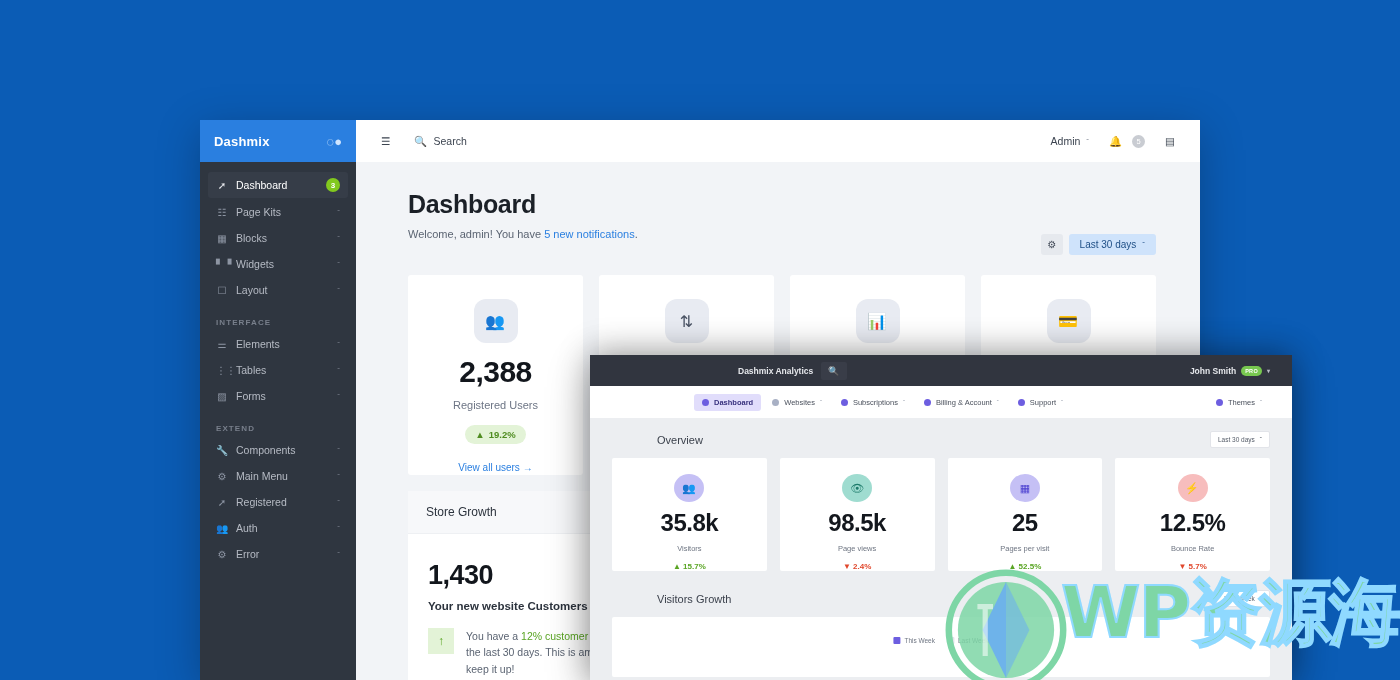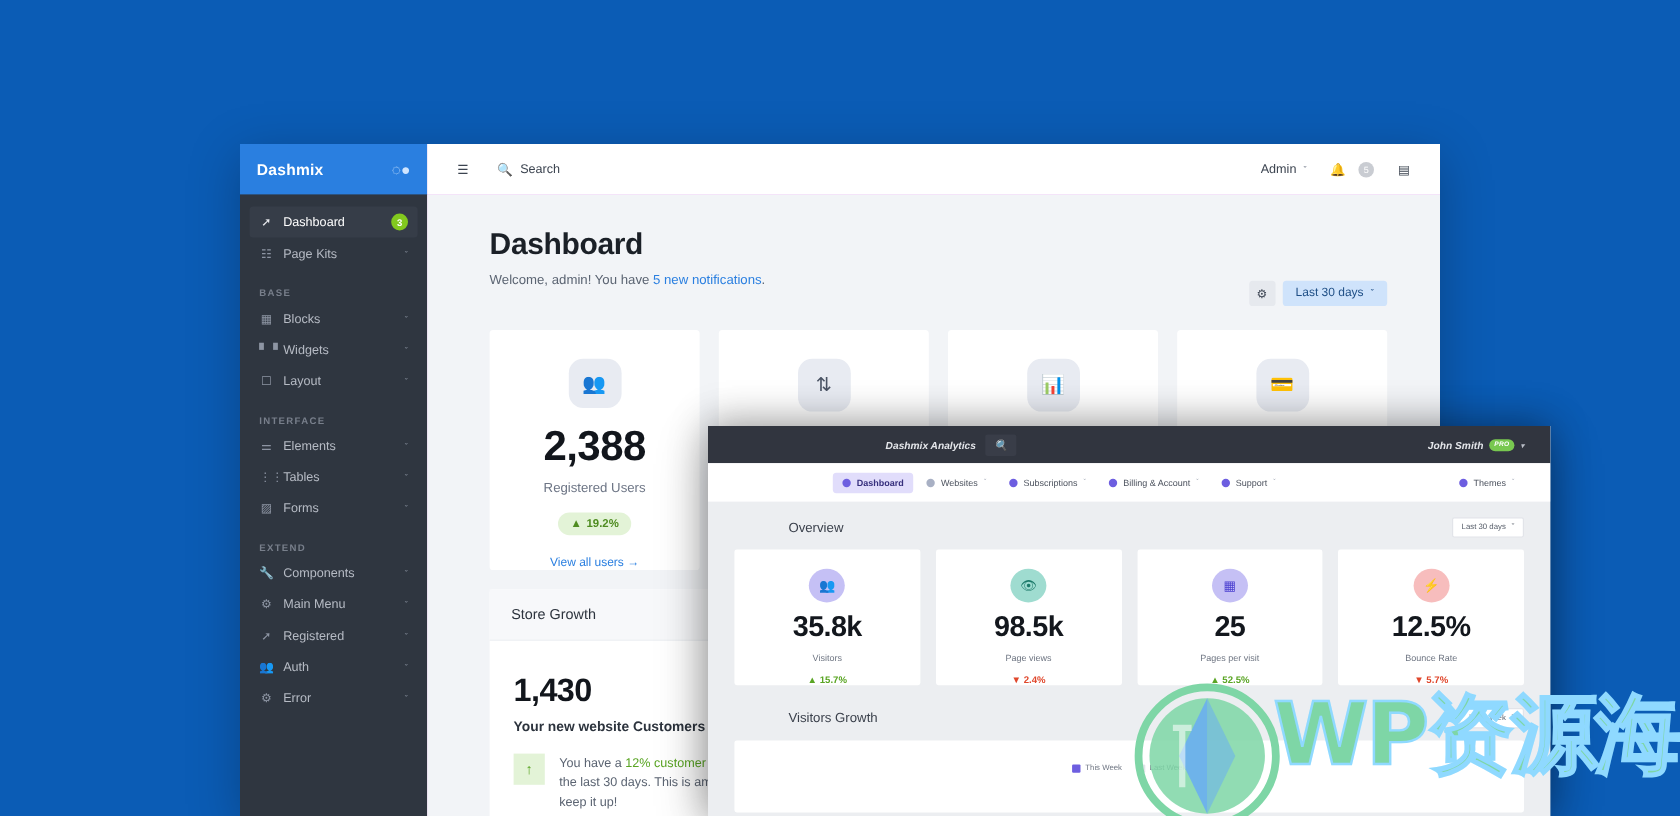--- a/index.html
+++ b/index.html
@@ -90,21 +90,21 @@
   .stat-card{
     flex:1 1 0; background:#fff; border-radius:3px;
     padding:24px 10px 0 10px; text-align:center; height:200px;
     display:flex; flex-direction:column; align-items:center;
   }
   .stat-ico{
     width:44px; height:44px; border-radius:12px; background:#e8ebf2;
     display:flex; align-items:center; justify-content:center;
     font-size:16px; color:#4a5364; margin-bottom:14px;
   }
-  .stat-val{ font-size:35px; font-weight:bold; color:#12161c; letter-spacing:-.5px; line-height:1; }
+  .stat-val{ font-size:30px; font-weight:bold; color:#12161c; letter-spacing:-.5px; line-height:1; }
   .stat-lbl{ font-size:11px; color:#6d7585; margin-top:12px; }
   .stat-chip{
     margin-top:14px; background:#e3f3d7; color:#4f8c21;
     font-size:9.5px; font-weight:bold; padding:4px 10px; border-radius:10px;
     display:inline-flex; gap:4px; align-items:center;
   }
   .stat-link{ margin-top:18px; font-size:10px; color:#2a7fe0; cursor:pointer; }
 
   .growth-card{
     margin-top:16px; background:#fff; border-radius:3px; width:100%;
@@ -125,21 +125,21 @@
   .growth-text .hl{ color:#5aa524; }
 
   
   .ov-window{
     position:absolute; left:590px; top:355px; width:702px; height:325px;
     background:#eceef1; overflow:hidden;
     box-shadow:0 -4px 30px rgba(0,0,0,.28), 0 12px 40px rgba(0,0,0,.3);
   }
   .ov-topbar{
     height:31px; background:#31353f; display:flex; align-items:center;
-    justify-content:space-between; padding:0 22px;font-style:italic;
+    justify-content:space-between; padding:0 22px;
   }
   .ov-brandwrap{ display:flex; align-items:center; gap:2px; margin-left:120px; }
   .ov-brand{ color:#e4e6ea; font-size:8.5px; font-weight:bold; padding:4px 6px; }
   .ov-search{ color:#d7dae0; font-size:9px; padding:4px 7px; background:#393d48; border-radius:2px; cursor:pointer;}
   .ov-user{ display:flex; align-items:center; gap:5px; color:#e4e6ea; font-size:8.5px; font-weight:bold; cursor:pointer;}
   .ov-pro{
     background:#78c850; color:#fff; font-size:5.5px; font-weight:bold;
     padding:2px 4px; border-radius:6px; letter-spacing:.3px;
   }
   .ov-caret{ font-size:6px; color:#b9bdc6; }
@@ -227,21 +227,20 @@
         <span class="nav-ico">➚</span>
         <span class="nav-label">Dashboard</span>
         <span class="nav-badge">3</span>
       </div>
       <div class="nav-item">
         <span class="nav-ico">☷</span>
         <span class="nav-label">Page Kits</span>
         <span class="nav-caret">ˇ</span>
       </div>
 
-      <div class="nav-heading">BASE</div>
       <div class="nav-item">
         <span class="nav-ico">▦</span>
         <span class="nav-label">Blocks</span>
         <span class="nav-caret">ˇ</span>
       </div>
       <div class="nav-item">
         <span class="nav-ico">▘▝</span>
         <span class="nav-label">Widgets</span>
         <span class="nav-caret">ˇ</span>
       </div>

